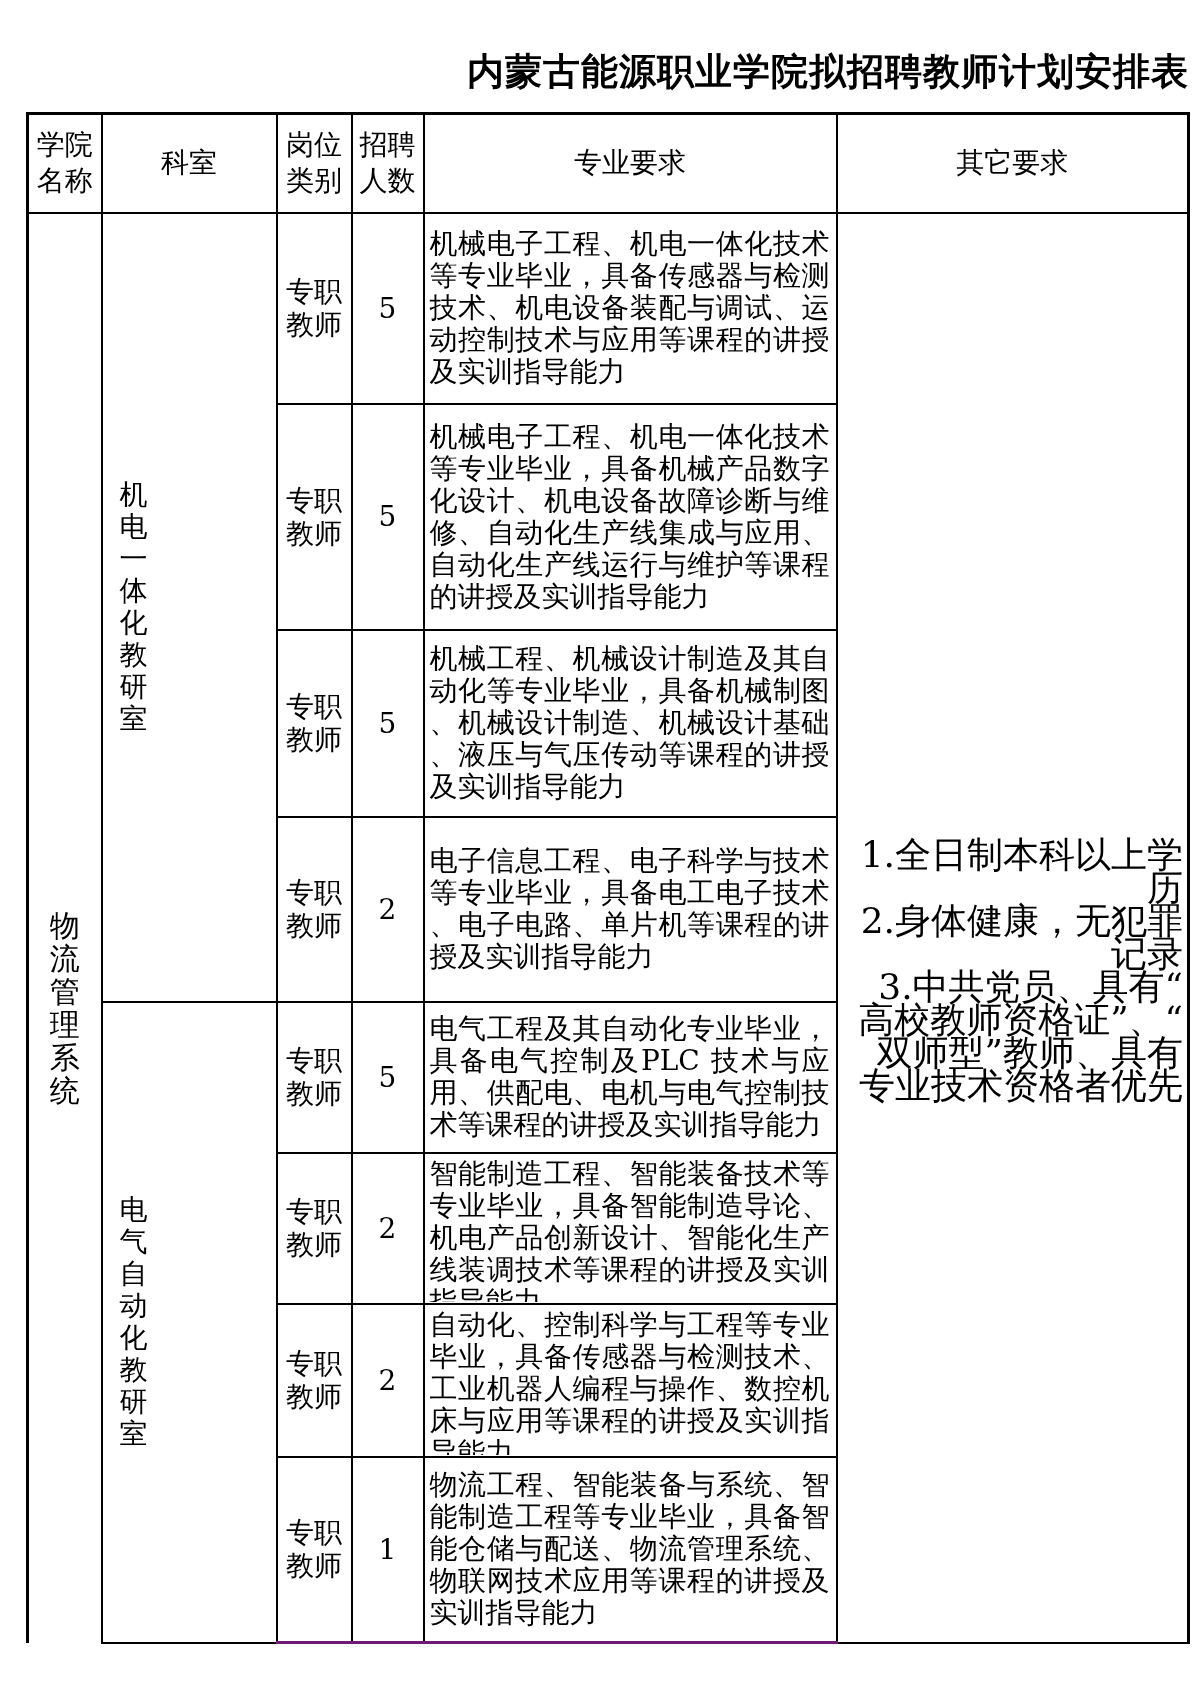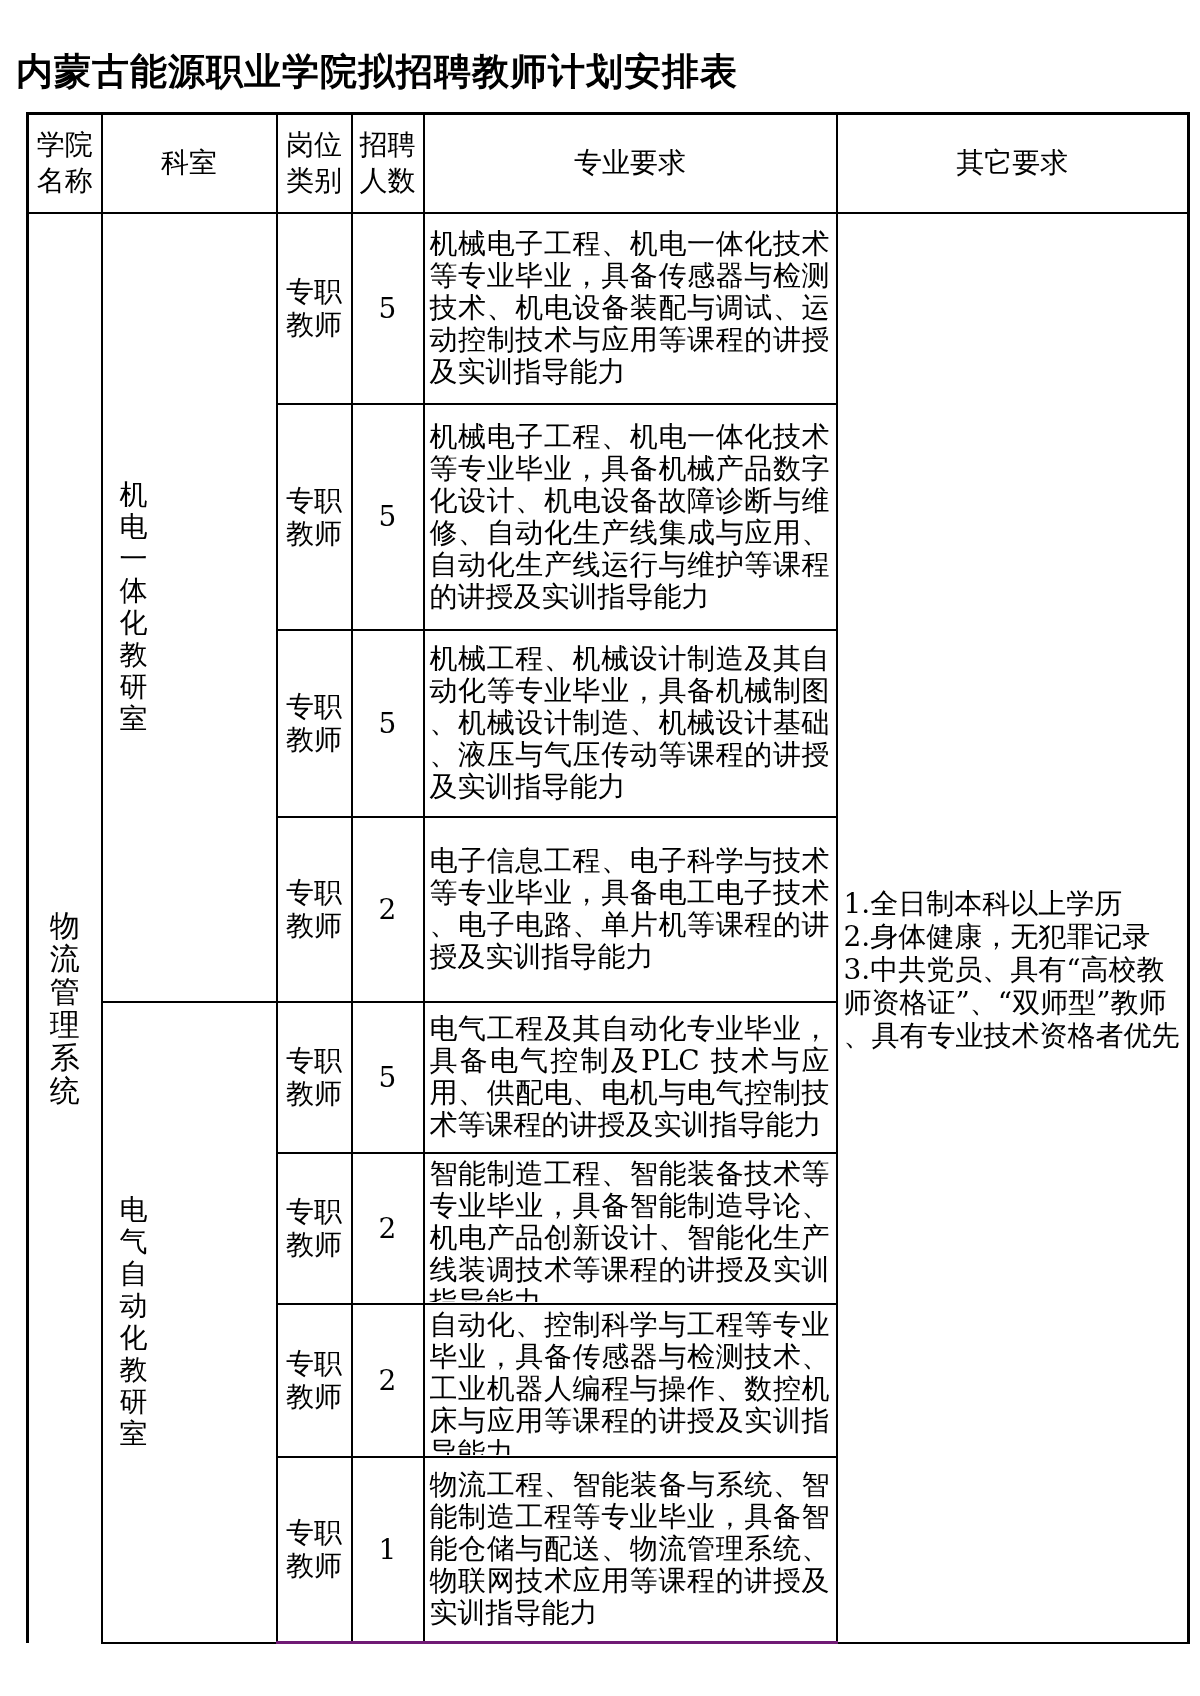--- a/index.html
+++ b/index.html
@@ -2,22 +2,22 @@
 <html><head>
 <meta charset="utf-8">
 <style>
   html,body{margin:0;padding:0;}
   body{
     width:1200px;height:1696px;background:#ffffff;position:relative;
     font-family:"DejaVu Serif","Liberation Serif",serif;
     color:#000;
   }
   .page-title{
-    position:absolute;top:50px;left:16px;width:1161px;
-    text-align:left;font-size:37px;font-weight:bold;line-height:44px;
+    position:absolute;top:50px;left:28px;width:1161px;
+    text-align:right;font-size:37px;font-weight:bold;line-height:44px;
     font-family:"DejaVu Sans","Liberation Sans",sans-serif;
     letter-spacing:1px;white-space:nowrap;
   }
   table.plan{
     position:absolute;top:112px;left:26px;width:1161px;
     border-collapse:collapse;table-layout:fixed;
     border:3px solid #000;border-bottom:none;
   }
   td,th{border:2px solid #000;padding:0;vertical-align:middle;font-weight:normal;overflow:hidden;}
   tr.last-row td{border-bottom:3px solid #701a75;}
@@ -40,21 +40,21 @@
     display:flex;flex-direction:column;justify-content:center;
     overflow:hidden;padding-left:5px;padding-right:6px;
     font-size:28px;line-height:32px;
     text-align:justify;text-align-last:left;
     word-break:break-all;line-break:anywhere;overflow-wrap:anywhere;
   }
   .req-box.clip{justify-content:flex-start;padding-top:3px;}
   
   .other-box{
     margin-top:84px;padding-left:6px;padding-right:4px;
-    font-size:28px;line-height:33px;text-align:left;
+    font-size:36px;line-height:33px;text-align:right;
     word-break:break-all;line-break:anywhere;overflow-wrap:anywhere;
   }
   .other-box p{margin:0;padding:0;}
 </style>
 </head>
 <body>
 
 <div class="page-title">内蒙古能源职业学院拟招聘教师计划安排表</div>
 
 <table class="plan">

